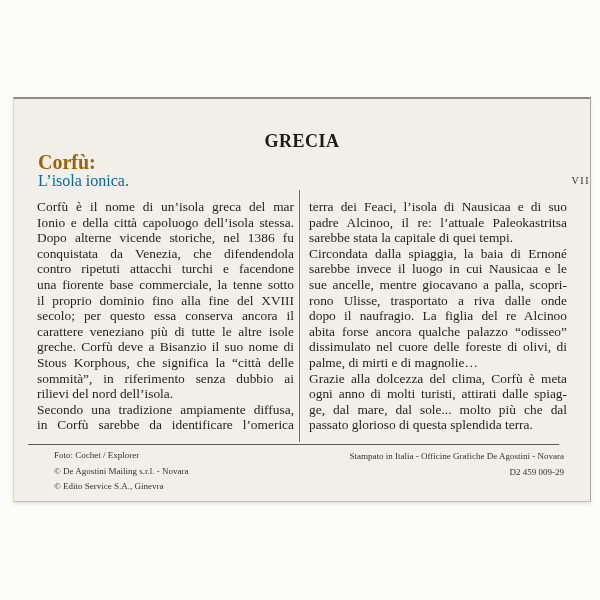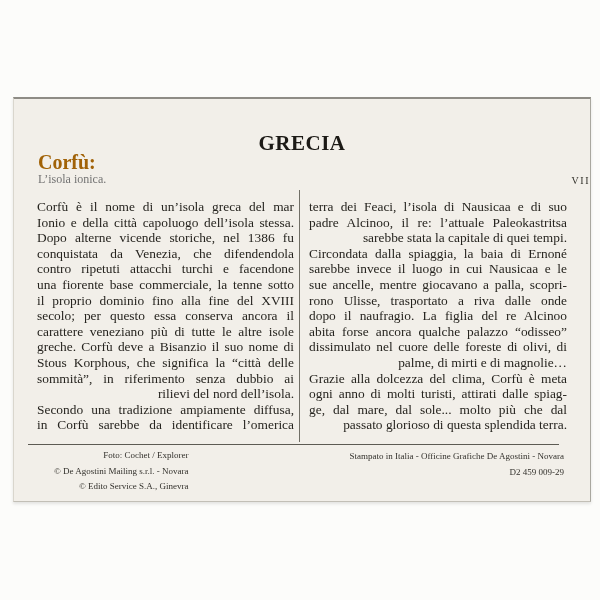--- a/index.html
+++ b/index.html
@@ -18,46 +18,46 @@
     border-top: 2px solid #8e8c85;
     border-right: 1px solid #a9a79f;
     border-bottom: 1px solid #c2bfb6;
     border-left: 1px solid #d9d6cd;
     box-shadow: 0 2px 3px rgba(0,0,0,0.10);
     box-sizing: border-box;
   }
   .title {
     position: absolute; left: 0; top: 32px; width: 100%;
     text-align: center;
-    font-size: 21px; font-weight: bold; letter-spacing: 0.5px;
+    font-size: 18px; font-weight: bold; letter-spacing: 0.5px;
     color: #1c1a16;
   }
   .series-no {
     position: absolute; left: 0; top: 76px; width: 100%;
     text-align: right;
     font-size: 10px; letter-spacing: 1.5px;
     color: #32302a;
   }
   .subject-title {
     position: absolute; left: 24px; top: 52px;
     font-size: 20px; font-weight: bold; color: #a16207;
   }
   .subject-subtitle {
     position: absolute; left: 24px; top: 73px;
-    font-size: 12px; color: #737373;
+    font-size: 16px; color: #0369a1;
   }
   .col {
     position: absolute; top: 100px;
     font-size: 13.4px; color: #26241f;
   }
   .col-left  { left: 23px;  width: 257px; }
   .col-right { left: 295px; width: 258px; }
   .tline {
     height: 15.6px; line-height: 15.6px;
-    overflow: hidden; white-space: pre; text-align: right;
+    overflow: hidden; white-space: pre;
   }
   .tline.j {
     white-space: normal;
     text-align: justify;
     text-align-last: justify;
   }
   .divider {
     position: absolute; left: 285px; top: 91px;
     width: 1px; height: 252px;
     background: #716f66;

